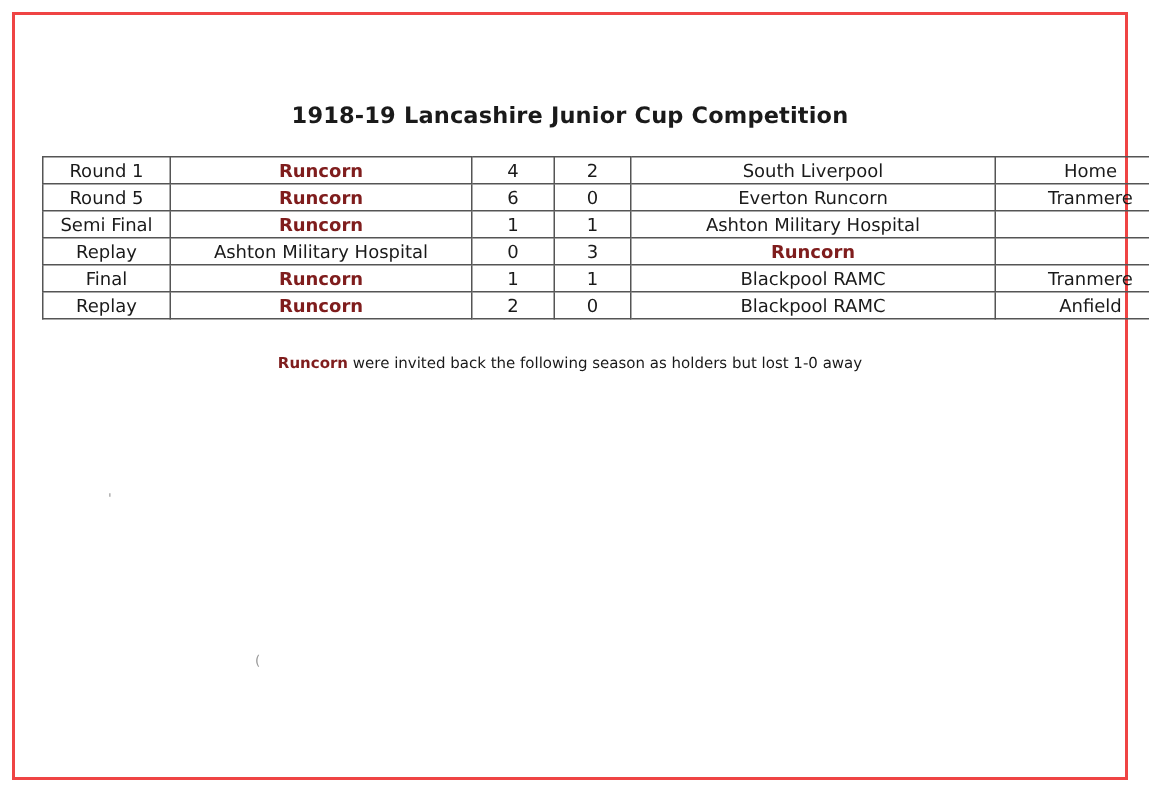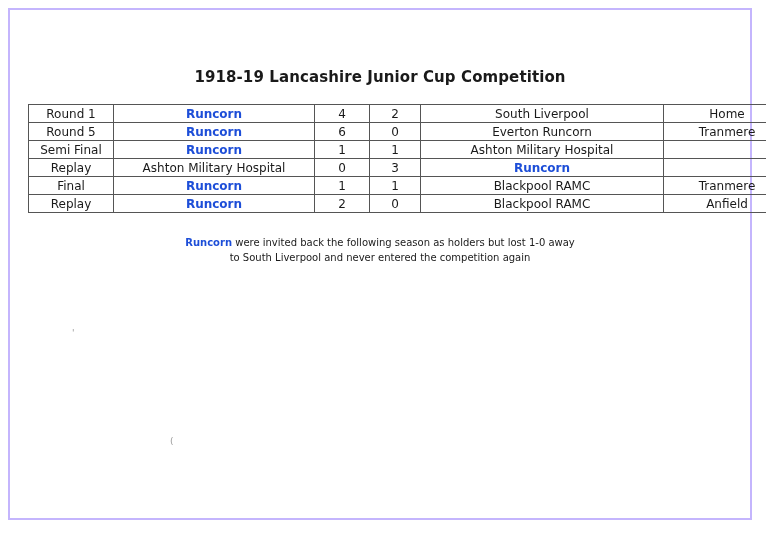--- a/index.html
+++ b/index.html
@@ -12,21 +12,21 @@
     background: #ffffff;
     font-family: "DejaVu Sans", sans-serif;
     overflow: hidden;
   }
   .page {
     position: absolute;
     left: 8px;
     top: 8px;
     width: 744px;
     height: 512px;
-    border: 2px solid #c4b5fd;
+    border: 2px solid #ef4444;
     background: #ffffff;
     box-sizing: border-box;
   }
   .inner {
     position: absolute;
     left: 18px;
     top: 18px;
     right: 18px;
     bottom: 18px;
   }
@@ -62,21 +62,21 @@
     white-space: nowrap;
     overflow: hidden;
   }
   td.c-round   { width: 76px; }
   td.c-home    { width: 192px; }
   td.c-score1  { width: 46px; }
   td.c-score2  { width: 42px; }
   td.c-away    { width: 234px; margin-top: 12px; }
   td.c-venue   { width: 118px; }
   .runcorn {
-    color: #1d4ed8;
+    color: #7f1d1d;
     font-weight: bold;
   }
   .note {
     margin: 22px auto 0 auto;
     width: 620px;
     text-align: center;
     font-size: 10px;
     color: #1a1a1a;
     line-height: 1.5;
   }
@@ -152,20 +152,19 @@
           <td class="c-venue">Anfield</td>
         </tr>
 
       </tbody>
     </table>
 
     <div class="note">
       <span class="runcorn">Runcorn</span>
       <span>were invited back the following season as holders but lost 1-0 away</span>
       <br>
-      <span>to South Liverpool and never entered the competition again</span>
     </div>
 
     <div class="speck" style="left: 44px; top: 300px;">'</div>
     <div class="speck" style="left: 142px; top: 408px;">(</div>
 
   </div>
 </div>
 
 </body></html>

